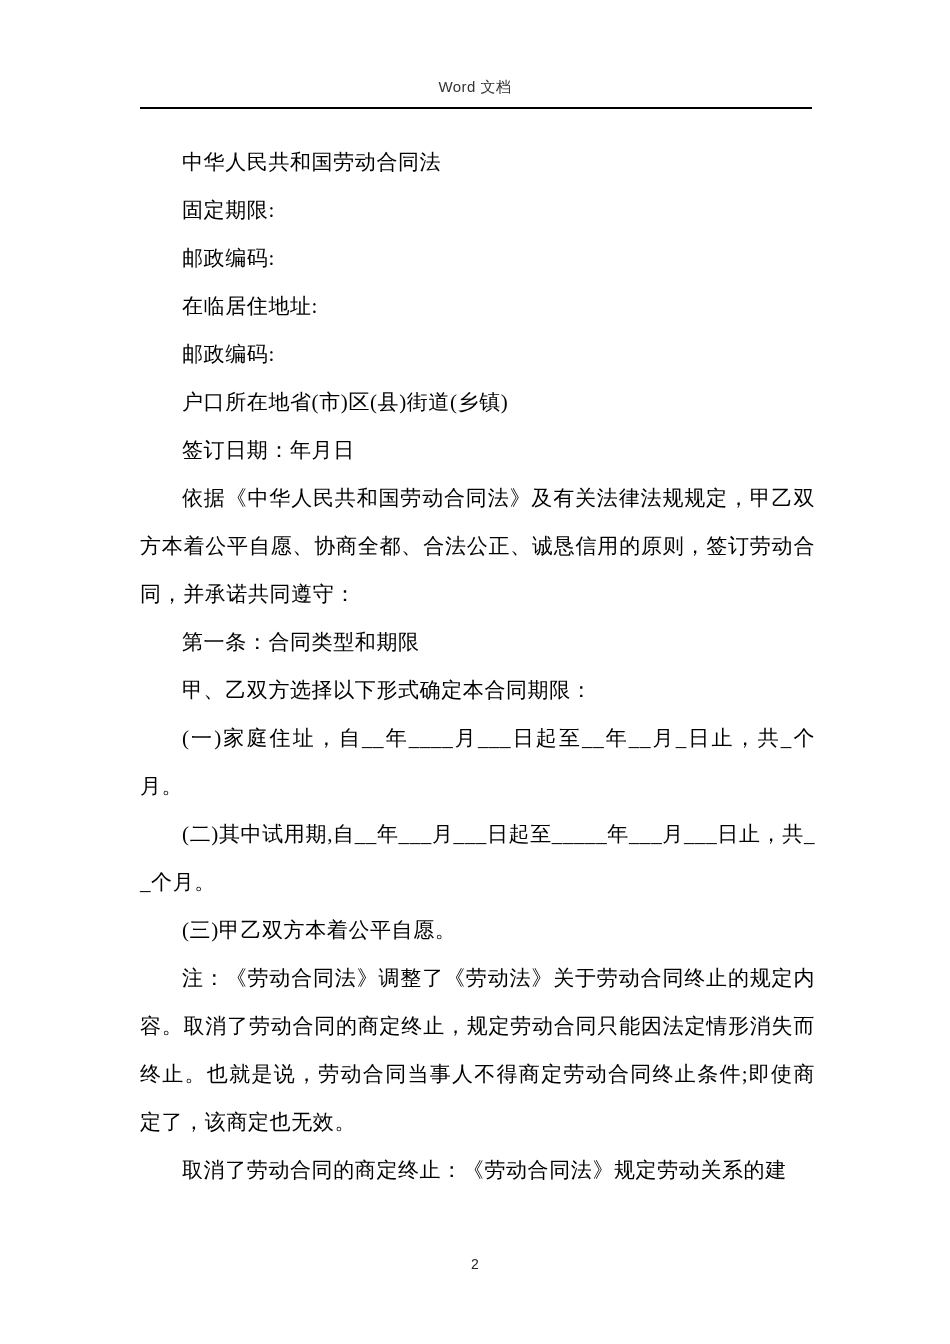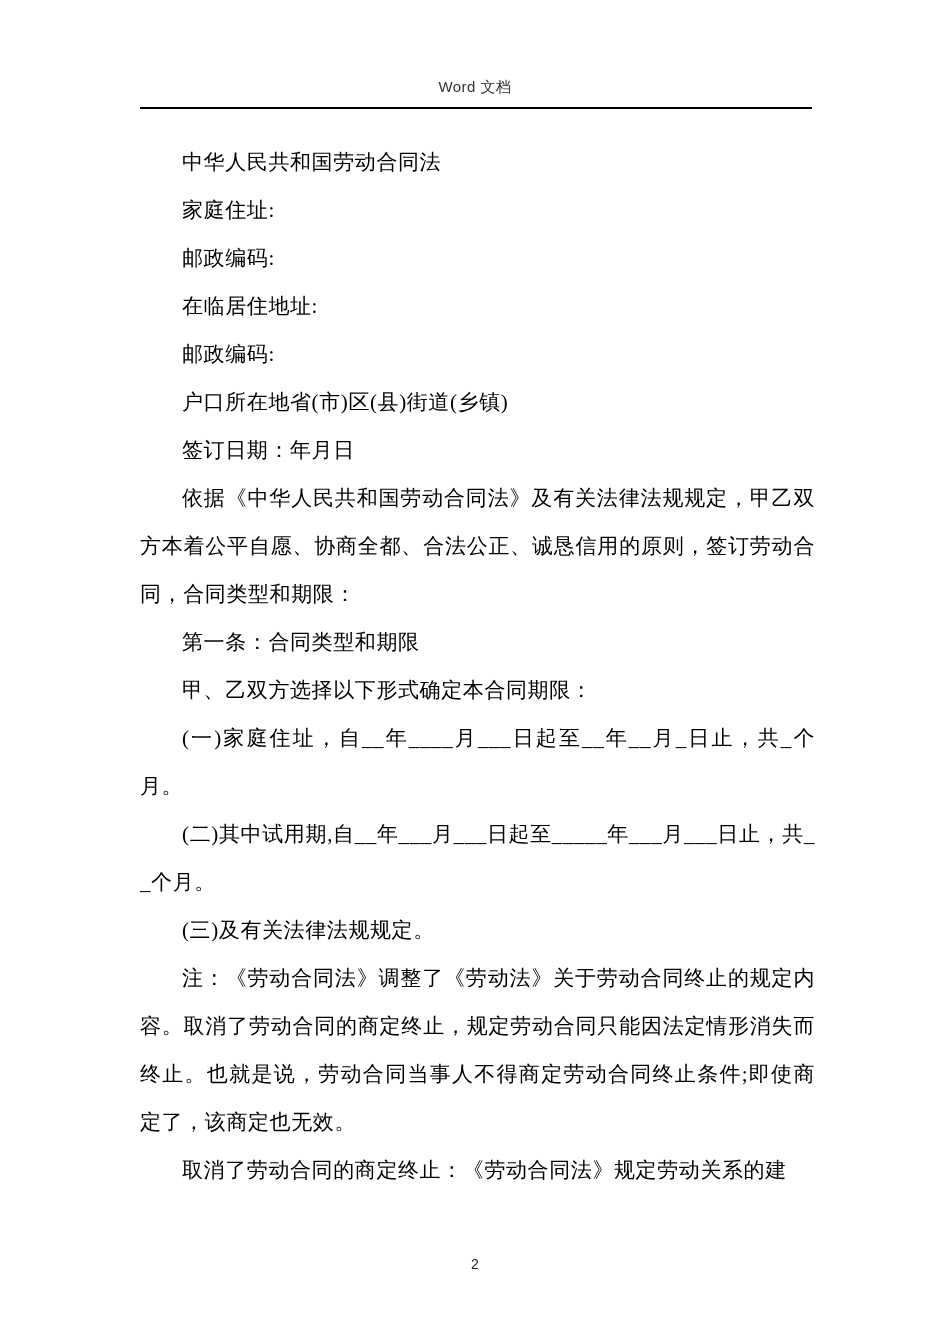--- a/index.html
+++ b/index.html
@@ -67,31 +67,31 @@
 </head>
 <body>
 
 <div class="page">
 
   <div class="header">Word 文档</div>
   <div class="header-rule"></div>
 
   <div class="content">
     <p class="para">中华人民共和国劳动合同法</p>
-    <p class="para">家庭住址:</p>
+    <p class="para">固定期限:</p>
     <p class="para">邮政编码:</p>
     <p class="para">在临居住地址:</p>
     <p class="para">邮政编码:</p>
     <p class="para">户口所在地省(市)区(县)街道(乡镇)</p>
     <p class="para">签订日期：年月日</p>
-    <p class="para">依据《中华人民共和国劳动合同法》及有关法律法规规定，甲乙双方本着公平自愿、协商全都、合法公正、诚恳信用的原则，签订劳动合同，合同类型和期限：</p>
+    <p class="para">依据《中华人民共和国劳动合同法》及有关法律法规规定，甲乙双方本着公平自愿、协商全都、合法公正、诚恳信用的原则，签订劳动合同，并承诺共同遵守：</p>
     <p class="para">第一条：合同类型和期限</p>
     <p class="para">甲、乙双方选择以下形式确定本合同期限：</p>
     <p class="para">(一)家庭住址，自__年____月___日起至__年__月_日止，共_个月。</p>
     <p class="para">(二)其中试用期,自__年___月___日起至_____年___月___日止，共__个月。</p>
-    <p class="para">(三)及有关法律法规规定。</p>
+    <p class="para">(三)甲乙双方本着公平自愿。</p>
     <p class="para">注：《劳动合同法》调整了《劳动法》关于劳动合同终止的规定内容。取消了劳动合同的商定终止，规定劳动合同只能因法定情形消失而终止。也就是说，劳动合同当事人不得商定劳动合同终止条件;即使商定了，该商定也无效。</p>
     <p class="para">取消了劳动合同的商定终止：《劳动合同法》规定劳动关系的建</p>
   </div>
 
   <div class="footer-page">2</div>
 
 </div>
 
 </body></html>

